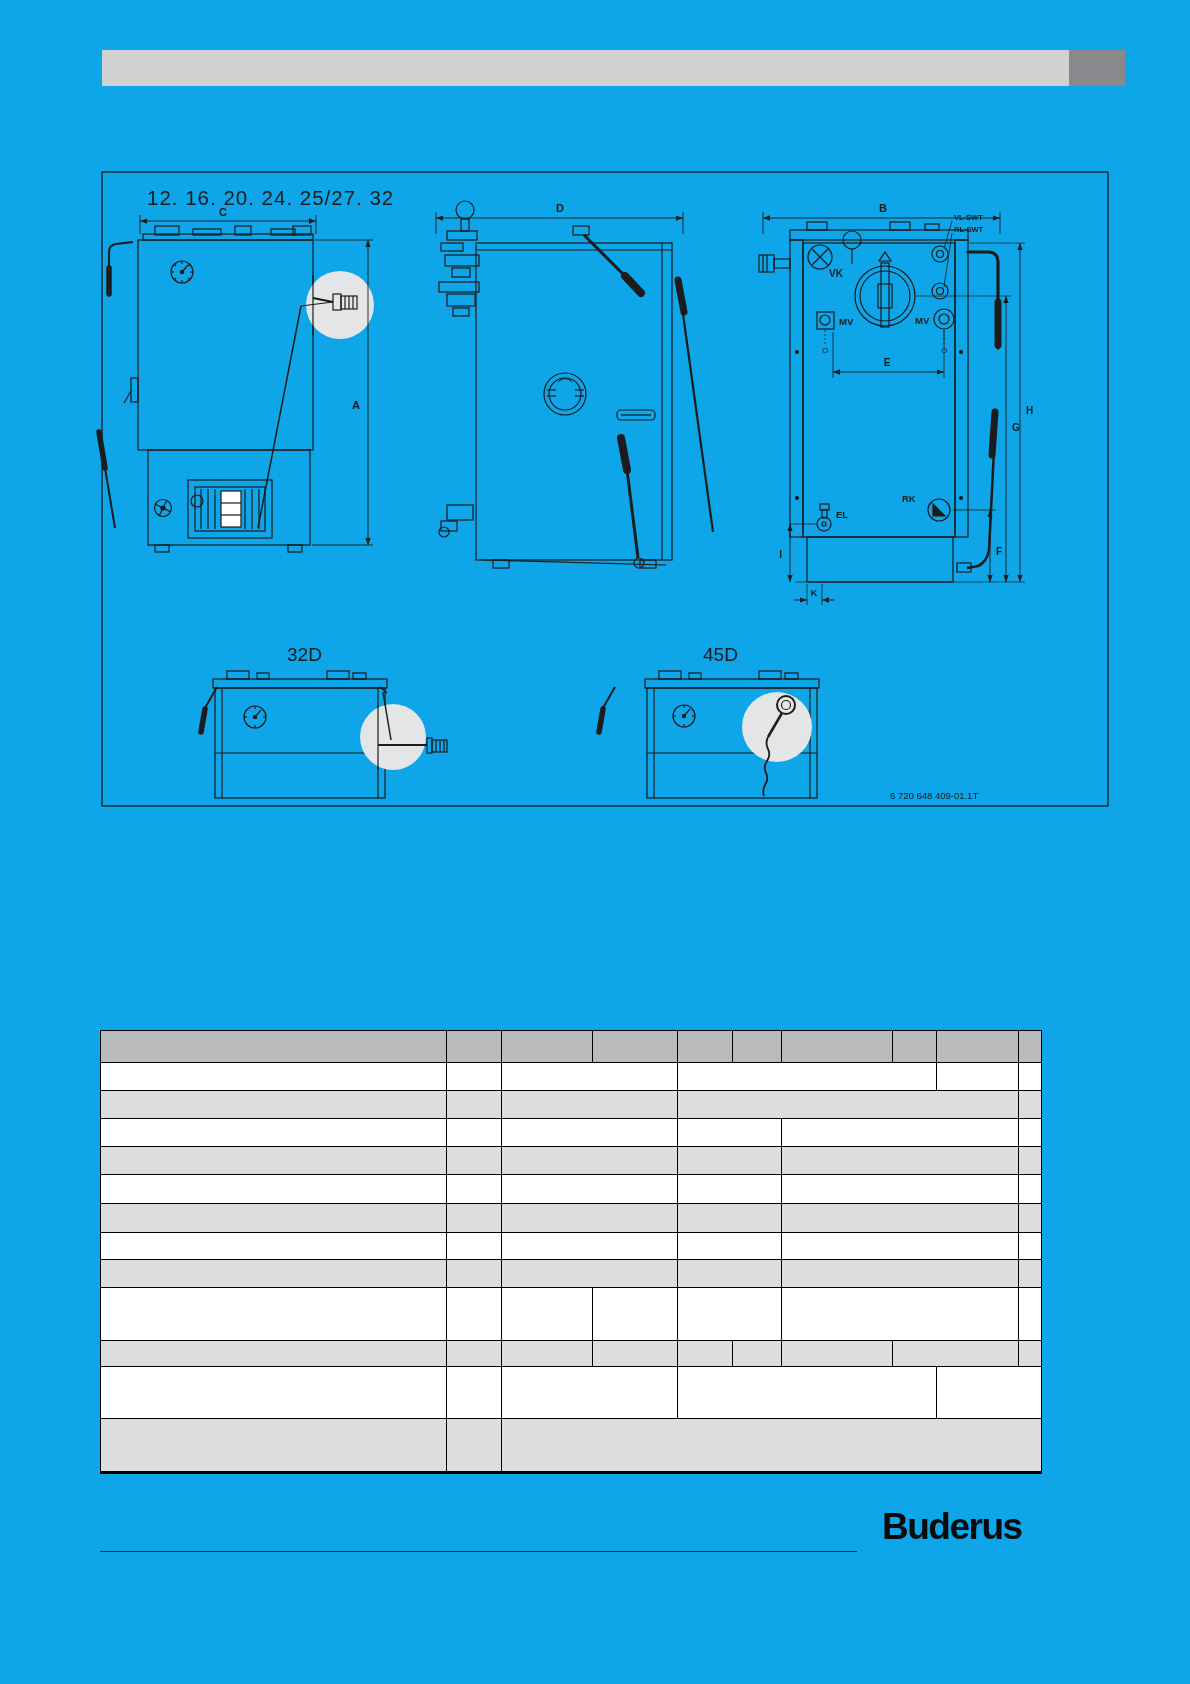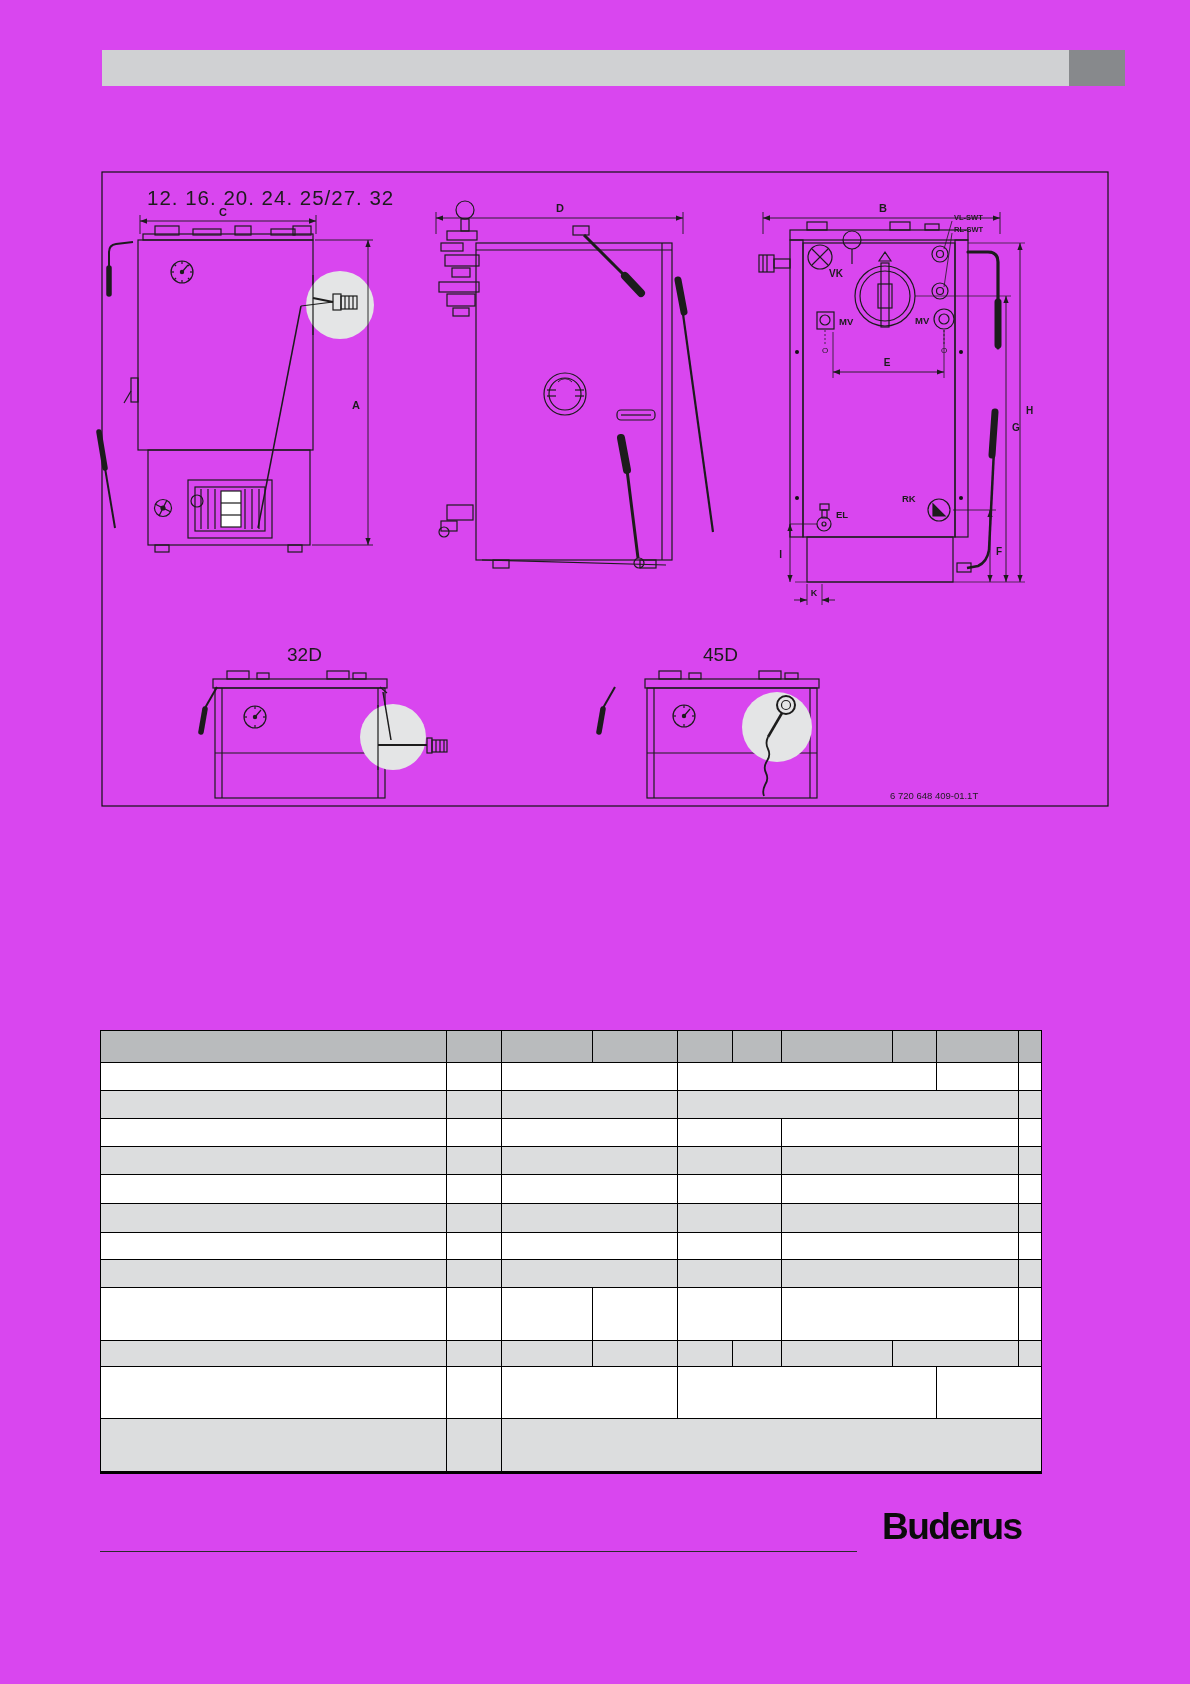--- a/index.html
+++ b/index.html
@@ -1,16 +1,16 @@
 <!DOCTYPE html>
 <html><head>
 <meta charset="utf-8">
 <style>
   html,body{margin:0;padding:0;background:#888;}
-  .page{position:relative;width:1190px;height:1684px;background:#d946ef;overflow:hidden;
+  .page{position:relative;width:1190px;height:1684px;background:#0ea5e9;overflow:hidden;
         font-family:"Liberation Sans",sans-serif;margin:0 auto;}
   .header-bar{position:absolute;left:102px;top:50px;width:967px;height:36px;background:#d0d1d3;}
   .header-box{position:absolute;left:1069px;top:50px;width:56px;height:36px;background:#87898c;}
   .figure-svg{position:absolute;left:95px;top:160px;width:1015px;height:650px;
               font-family:"Liberation Sans",sans-serif;}
   .figure-svg text{fill:#1c1c1c;}
   #spec-table{position:absolute;left:100px;top:1030px;border:1.5px solid #000;
               border-bottom:3px solid #000;box-sizing:content-box;}
   .trow{display:flex;border-bottom:1.5px solid #000;box-sizing:border-box;}
   .trow:last-child{border-bottom:none;}

